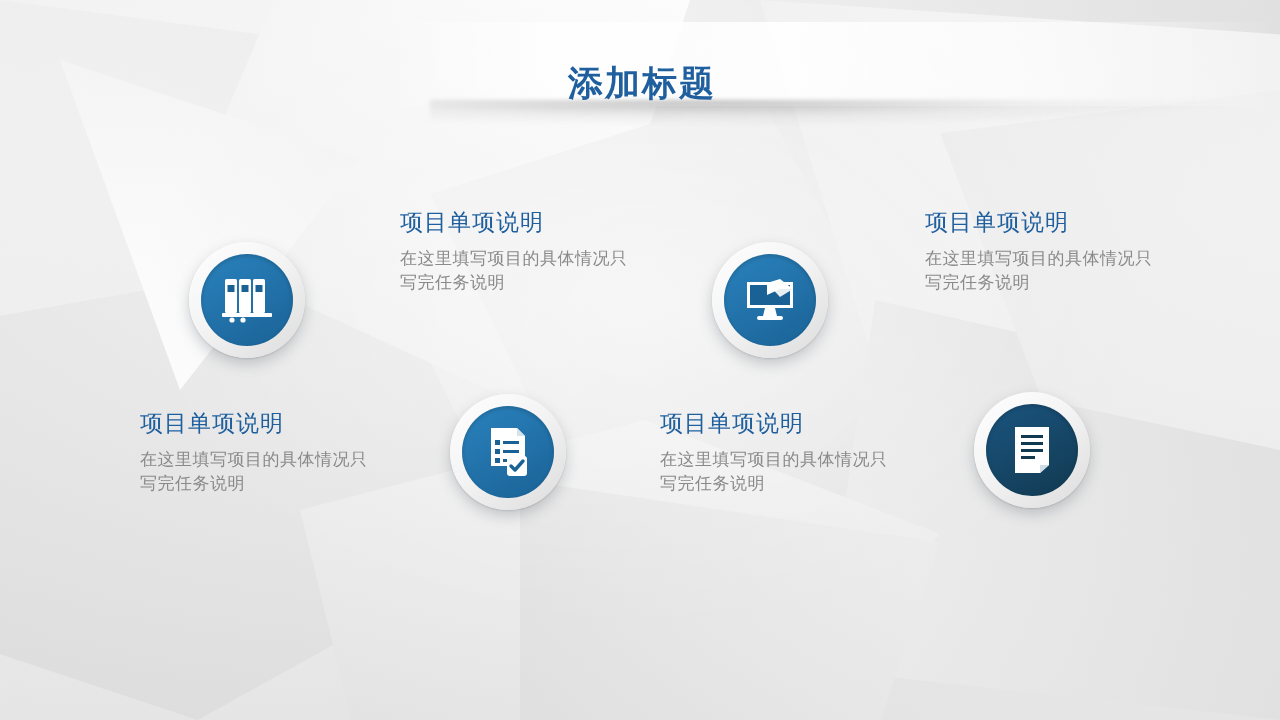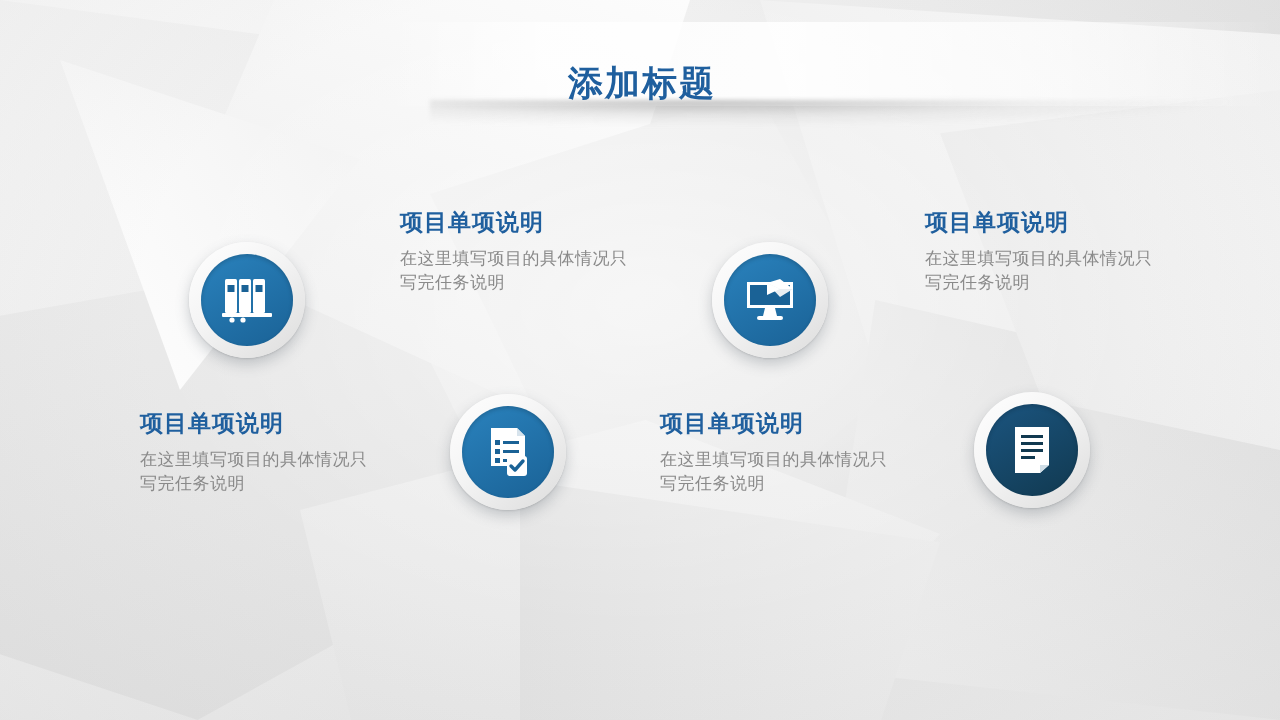--- a/index.html
+++ b/index.html
@@ -84,21 +84,21 @@
   .circle .inner{
     border-radius:50%;
     display:flex; align-items:center; justify-content:center;
     box-shadow:inset 0 2px 4px rgba(0,0,0,.18);
   }
   .inner svg{ display:block; }
 
   
   .block{ position:absolute; }
   .block .head{
-    color:#1f5f9e; font-size:23px; font-weight:bold; letter-spacing:1px;
+    color:#1f5f9e; font-size:23px; font-weight:normal; letter-spacing:1px;
     margin-bottom:9px; white-space:nowrap;
   }
   .block .body{
     color:#8a8a8a; font-size:17px; line-height:1.42; letter-spacing:.5px;
   }
   .ta-left{ text-align:left; }
 </style>
 </head>
 <body>
 

